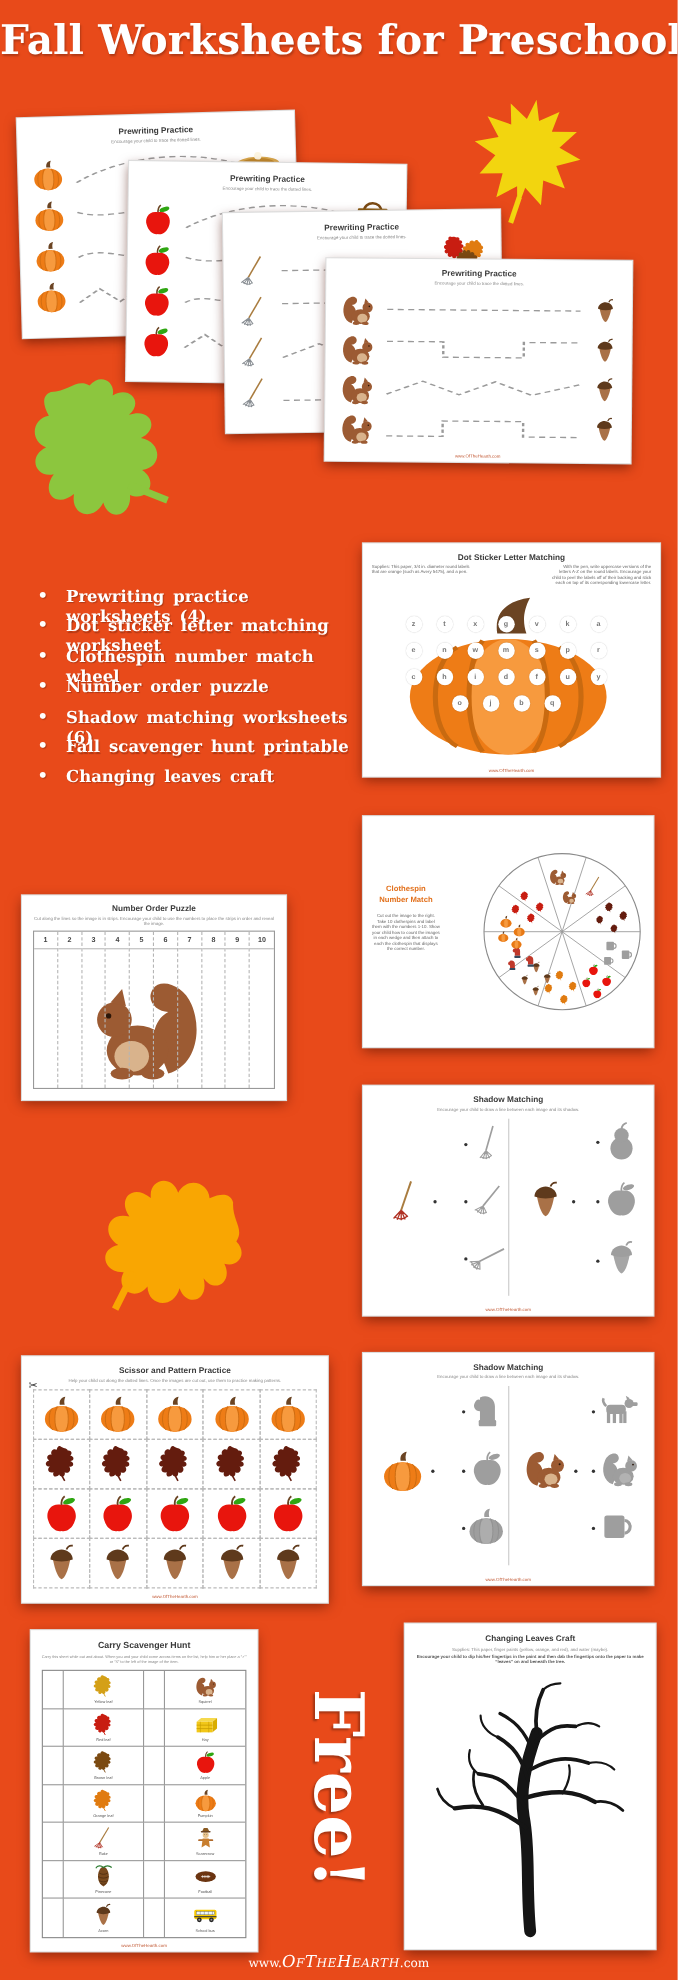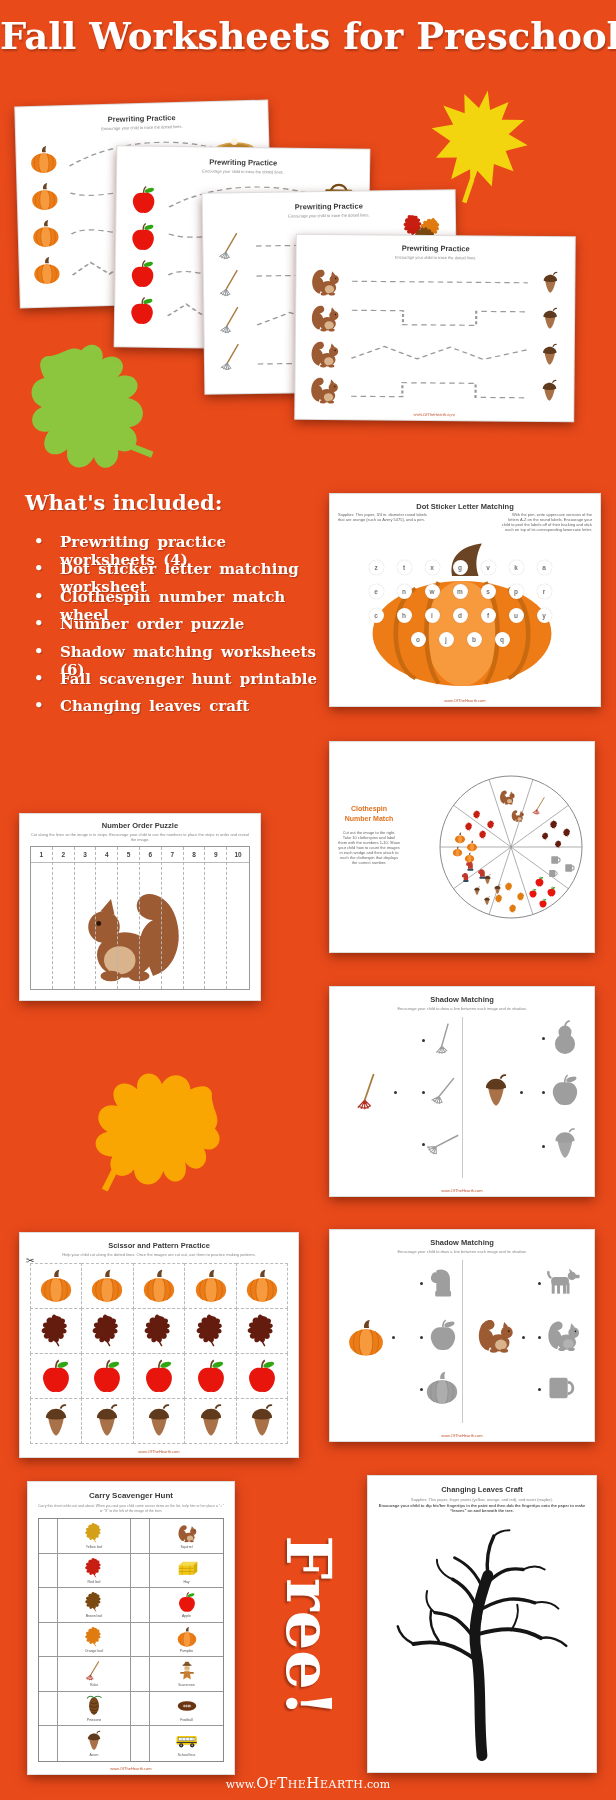--- a/index.html
+++ b/index.html
@@ -74,21 +74,21 @@
   .sv-label{font-size:3.5px;color:#555;margin-top:1px;}
   
   .ic-oakleaf-yellow{color:#D4A017}.ic-oakleaf-red{color:#C81D11}.ic-oakleaf-brown{color:#7B4A12}
   .ic-oakleaf-orange{color:#E07B10}.ic-oakleaf-dark{color:#641C0E}
   
   .free-label{position:absolute;left:308px;top:1626px;transform:translate(-50%,-50%) rotate(90deg);
     color:#fff;font-family:"DejaVu Serif",serif;font-weight:bold;font-size:62px;white-space:nowrap;
     text-shadow:2px 2px 2px rgba(0,0,0,.3);}
   .site-footer{position:absolute;left:0;right:0;top:1774px;text-align:center;color:#fff;
     font-family:"DejaVu Serif",serif;font-size:11px;}
-  .site-footer .name{font-variant:small-caps;font-size:15px;letter-spacing:0.5px;}
+  .site-footer .name{font-variant:small-caps;font-size:15px;letter-spacing:0.5px;font-style:italic;}
 </style>
 </head>
 <body>
 
 <svg width="0" height="0" style="position:absolute" aria-hidden="true">
   <defs>
     <symbol id="sym-pumpkin" viewBox="0 0 64 64">
       <path d="M29,16 C28,8 32,4 38,3 C36,8 36,12 37,16 Z" fill="var(--stem,#6B4423)"></path>
       <ellipse cx="32" cy="39" rx="27" ry="21" fill="var(--skin,#EE7C16)"></ellipse>
       <ellipse cx="32" cy="39" rx="11" ry="21" fill="var(--skin2,#F79A3E)"></ellipse>
@@ -404,21 +404,20 @@
             </svg>
           <svg class="ico" style="width:24px;height:24px">
               <use href="#sym-acorn"></use>
             </svg>
           </div>
       </div>
       <div class="ws-footer">www.OfTheHearth.com</div>
     </div>
   </div>
 
-  <div class="included-head">What's included:</div>
   <ul class="included-list">
 
   <li>Prewriting practice worksheets (4)</li>
       <li>Dot sticker letter matching worksheet</li>
       <li>Clothespin number match wheel</li>
       <li>Number order puzzle</li>
       <li>Shadow matching worksheets (6)</li>
       <li>Fall scavenger hunt printable</li>
       <li>Changing leaves craft</li>
     </ul>

